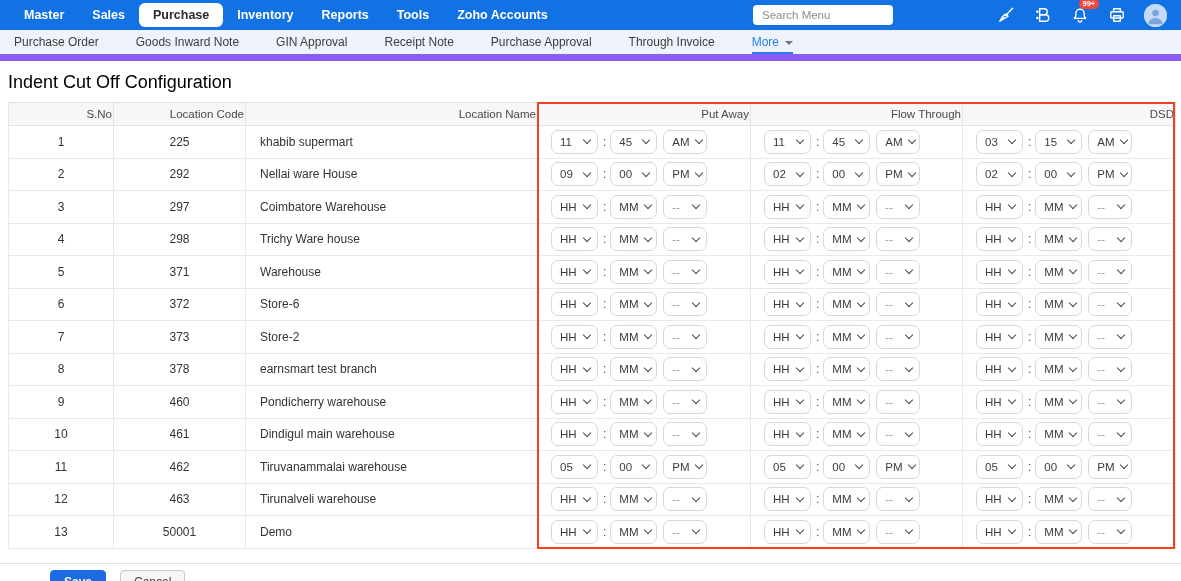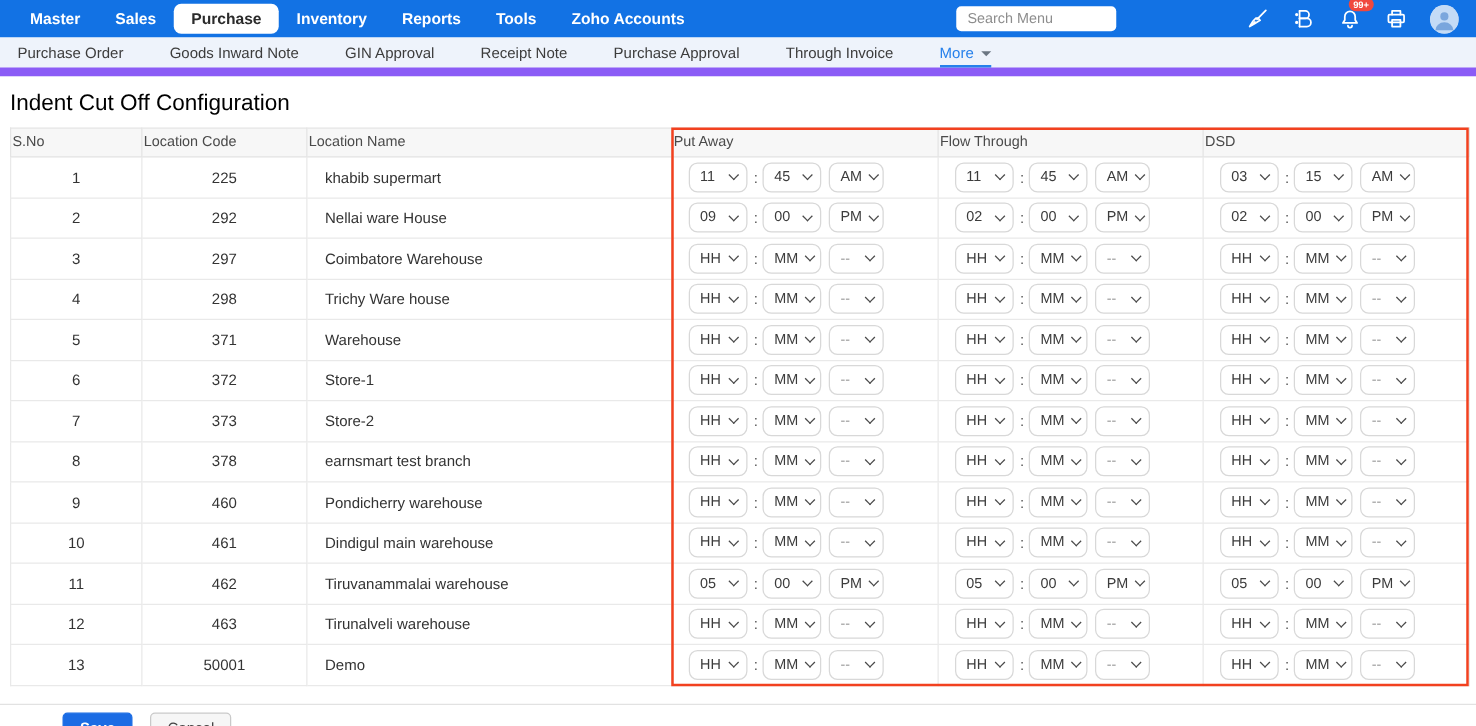--- a/index.html
+++ b/index.html
@@ -15,21 +15,21 @@
     padding:0 14px 0 10px;
   }
   .topnav-items { display:flex; align-items:center;justify-content:flex-end; }
   .topnav-item {
     color:#fff; font-weight:700; font-size:12.5px; padding:5px 14px;
     border-radius:6px; cursor:pointer; white-space:nowrap;
   }
   .topnav-item.active { background:#fff; color:#2b2b2b; }
   .nav-right { margin-left:auto; display:flex; align-items:center; gap:17px; }
   .search {
-    width:128px; height:20px; border:none; border-radius:4px; padding:0 9px;
+    width:140px; height:20px; border:none; border-radius:4px; padding:0 9px;
     font-size:11.5px; font-family:"Liberation Sans", sans-serif; color:#333;
     outline:none; margin-right:86px;
   }
   .search::placeholder { color:#8d8d8d; }
   .navicon { width:20px; height:20px; display:inline-flex; position:relative; cursor:pointer; }
   .navicon svg { width:20px; height:20px; }
   .badge {
     position:absolute; top:-7px; left:9px; background:#f0483e; color:#fff;
     font-size:7.5px; font-weight:700; padding:1.5px 3.5px; border-radius:7px;
     line-height:1; white-space:nowrap;
@@ -59,21 +59,21 @@
   
   .page-title {
     font-size:18px; font-weight:400; color:#000; margin:11px 0 9px 8px;
   }
 
   
   .table-wrap { position:relative; margin-left:8px; width:1167px; }
   table { border-collapse:collapse; table-layout:fixed; width:1167px; }
   th {
     background:#f7f7f7; font-weight:400; font-size:11.5px; color:#4a4a4a;
-    height:23px; border:1px solid #e4e4e4; text-align:left;
+    height:23px; border:1px solid #e4e4e4; text-align:right;
   }
   td { border:1px solid #e9e9e9; height:32.5px; background:#fff; font-size:12px; color:#333; }
   td.center { text-align:center; }
   td.name { padding-left:14px; }
   td.timegroup { padding-left:13px; }
   .timecell { display:flex; align-items:center; }
   .selbox {
     display:inline-flex; align-items:center; justify-content:space-between;
     border:1px solid #d8d8d8; border-radius:7px; height:24px; padding:0 7px 0 8px;
     background:#fff; cursor:pointer; font-size:11.5px; color:#3c3c3c; flex:none;
@@ -494,21 +494,21 @@
               <div class="selbox ap">
                 <span class="selval muted">--</span>
                 <span class="chev"></span>
               </div>
             </div>
           </td>
         </tr>
         <tr>
           <td class="center">6</td>
           <td class="center">372</td>
-          <td class="name">Store-1</td>
+          <td class="name">Store-6</td>
           <td class="timegroup">
             <div class="timecell">
               <div class="selbox hh">
                 <span class="selval">HH</span>
                 <span class="chev"></span>
               </div>
               <span class="colon">:</span>
               <div class="selbox mm">
                 <span class="selval">MM</span>
                 <span class="chev"></span>

